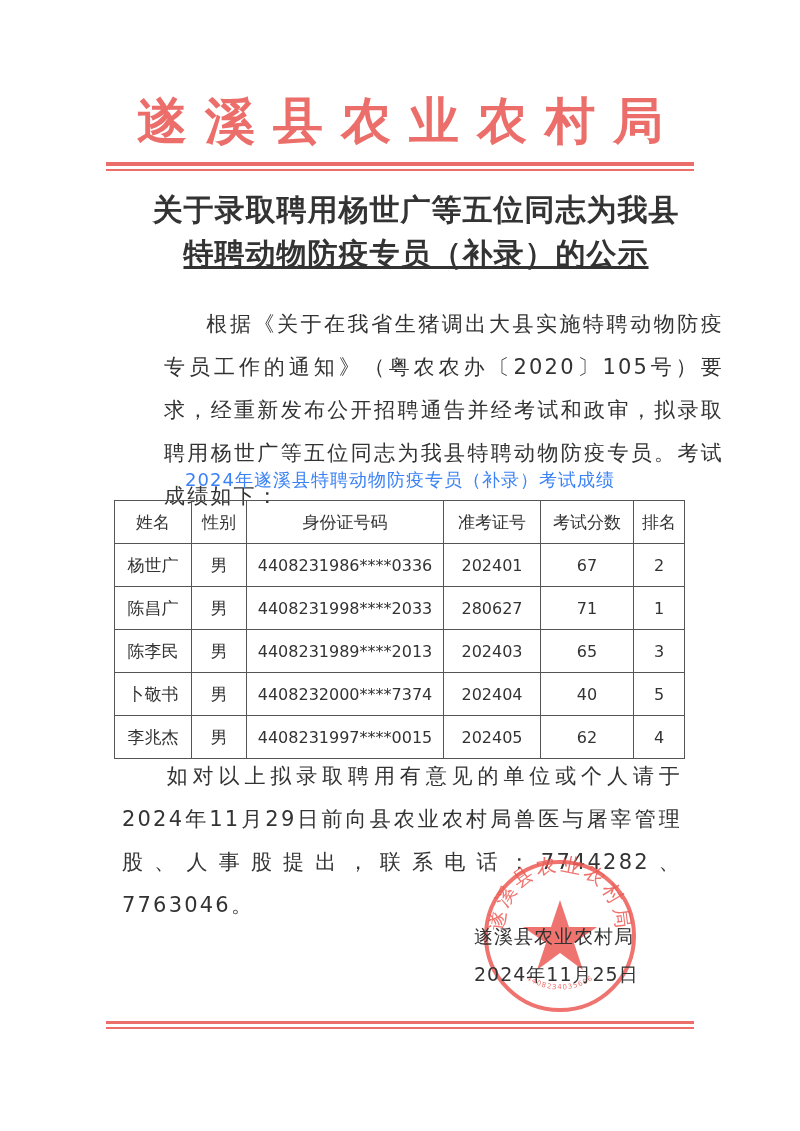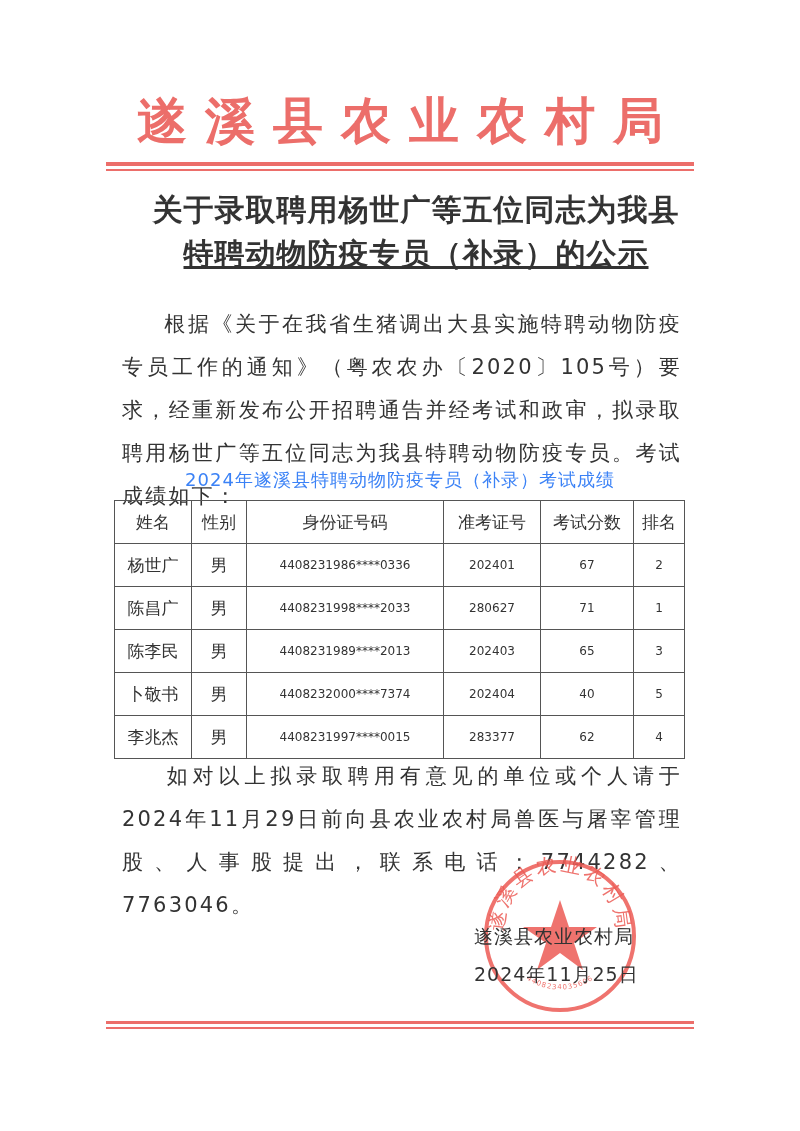--- a/index.html
+++ b/index.html
@@ -13,35 +13,35 @@
            font-family:"DejaVu Serif", serif; font-weight:bold; font-size:30px; color:#333; letter-spacing:1px; }
     .para { position:absolute; left:122px; width:560px; font-size:21px; line-height:43px;
             font-family:"DejaVu Sans", sans-serif; color:#333; letter-spacing:2.2px; text-align:justify; }
     .para .indent { display:inline-block; width:42px; }
     .table-caption { position:absolute; left:0; top:468px; width:800px; text-align:center;
             font-family:"DejaVu Sans", sans-serif; font-size:18px; color:#3b82f6; letter-spacing:1px; }
     table.scores { position:absolute; left:114px; top:500px; border-collapse:collapse;
             font-family:"DejaVu Sans", sans-serif; color:#333; }
     table.scores th, table.scores td { border:1px solid #555; text-align:center; font-weight:normal;
             height:42px; padding:0; font-size:17px; }
-    table.scores td.num { font-size:12px; }
+    table.scores td.num { font-size:16px; }
     .signature { position:absolute; left:474px; font-family:"DejaVu Sans", sans-serif; font-size:19px; color:#333; letter-spacing:1px; }
     .seal { position:absolute; left:480px; top:856px; width:160px; height:160px; }
   </style>
 </head>
 <body>
 
 <div class="header-title">遂溪县农业农村局</div>
 <div class="rule" style="top:162px;height:4px;"></div>
 <div class="rule" style="top:169px;height:2px;"></div>
 
 <div class="doc-title" style="top:190px;">关于录取聘用杨世广等五位同志为我县</div>
 <div class="doc-title" style="top:234px;text-decoration:underline;">特聘动物防疫专员（补录）的公示</div>
 
-<div class="para" style="top:303px;"><span class="indent"></span><span>根据《关于在我省生猪调出大县实施特聘动物防疫专员工作的通知》（粤农农办〔2020〕105号）要求，经重新发布公开招聘通告并经考试和政审，拟录取聘用杨世广等五位同志为我县特聘动物防疫专员。考试成绩如下：</span></div>
+<div class="para" style="top:303px;margin-left:42px;"><span class="indent"></span><span>根据《关于在我省生猪调出大县实施特聘动物防疫专员工作的通知》（粤农农办〔2020〕105号）要求，经重新发布公开招聘通告并经考试和政审，拟录取聘用杨世广等五位同志为我县特聘动物防疫专员。考试成绩如下：</span></div>
 
 <div class="table-caption">2024年遂溪县特聘动物防疫专员（补录）考试成绩</div>
 
 <table class="scores">
   <thead>
     <tr>
       <th style="width:76px">姓名</th>
       <th style="width:54px">性别</th>
       <th style="width:196px">身份证号码</th>
       <th style="width:96px">准考证号</th>
@@ -79,21 +79,21 @@
       <td>男</td>
       <td class="num">4408232000****7374</td>
       <td class="num">202404</td>
       <td class="num">40</td>
       <td class="num">5</td>
     </tr>
     <tr>
       <td>李兆杰</td>
       <td>男</td>
       <td class="num">4408231997****0015</td>
-      <td class="num">283377</td>
+      <td class="num">202405</td>
       <td class="num">62</td>
       <td class="num">4</td>
     </tr>
   </tbody>
 </table>
 
 <div class="para" style="top:755px;"><span class="indent"></span><span>如对以上拟录取聘用有意见的单位或个人请于2024年11月29日前向县农业农村局兽医与屠宰管理股、人事股提出，联系电话：7744282、7763046。</span></div>
 
 <svg class="seal" viewBox="0 0 160 160">
   <defs>

